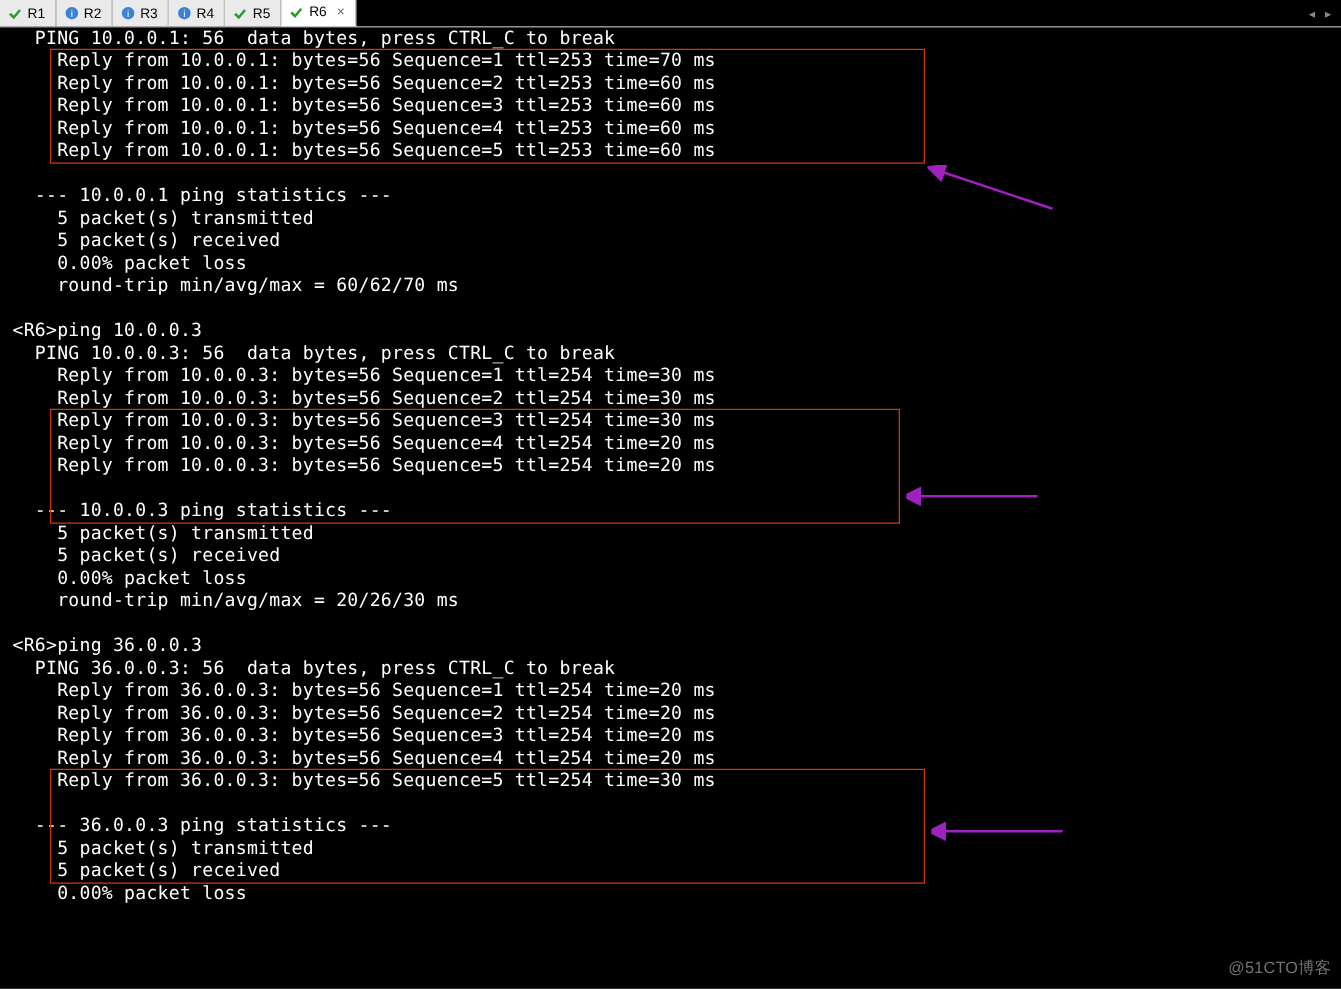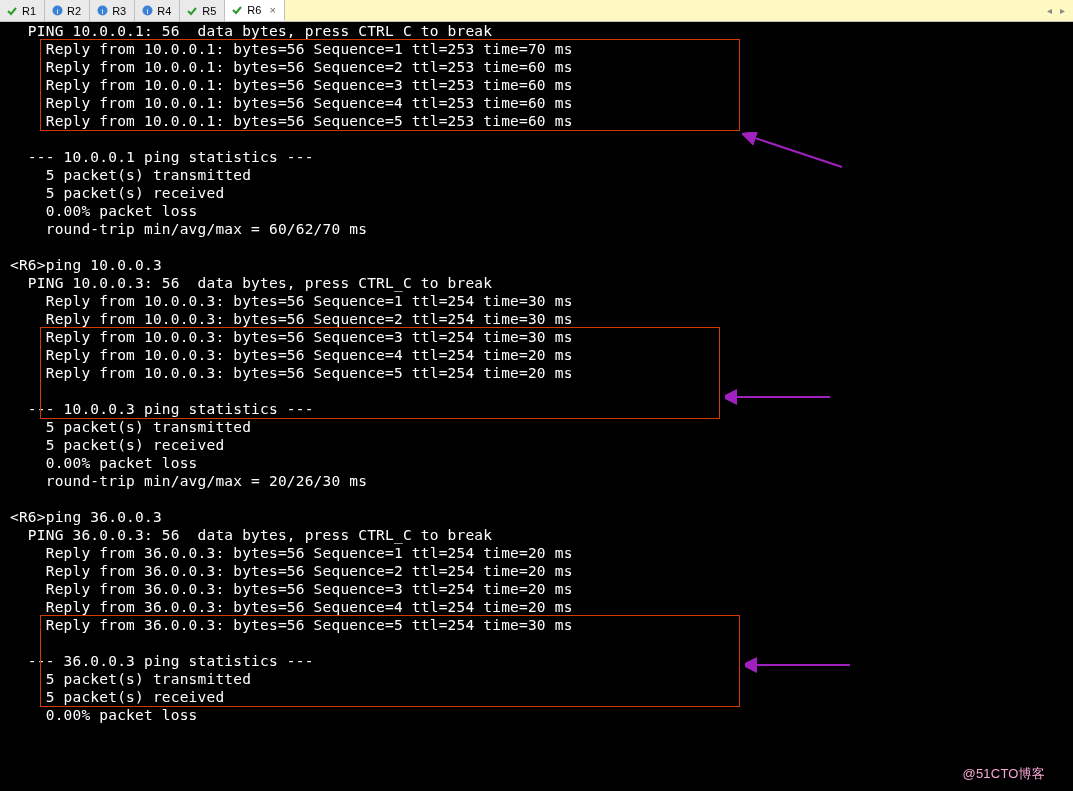--- a/index.html
+++ b/index.html
@@ -7,21 +7,21 @@
     font-family: Tahoma, Arial, sans-serif;
     background: #f0f0f0;
     width: 1073px;
     height: 791px;
     overflow: hidden;
     position: relative;
   }
   .tabbar {
     display: flex;
     align-items: center;
-    background: #fef9c3;
+    background: #000000;
     border-bottom: 1px solid #c0c0c0;
     height: 22px;
     font-size: 11px;
     position: relative;
   }
   .tab {
     display: flex;
     align-items: center;
     gap: 4px;
     padding: 2px 8px 2px 6px;
@@ -63,23 +63,23 @@
     position: absolute;
     border: 1px solid #d43a00;
     pointer-events: none;
   }
   .arrow {
     position: absolute;
     pointer-events: none;
   }
   .watermark {
     position: absolute;
-    right: 28px;
+    right: 8px;
     bottom: 8px;
-    color: #f9a8d4;
+    color: #737373;
     font-size: 13px;
     font-family: Arial, sans-serif;
   }
 </style>
 </head>
 <body>
 
 <div class="tabbar">
   <div class="tab">
     <span class="icon">

